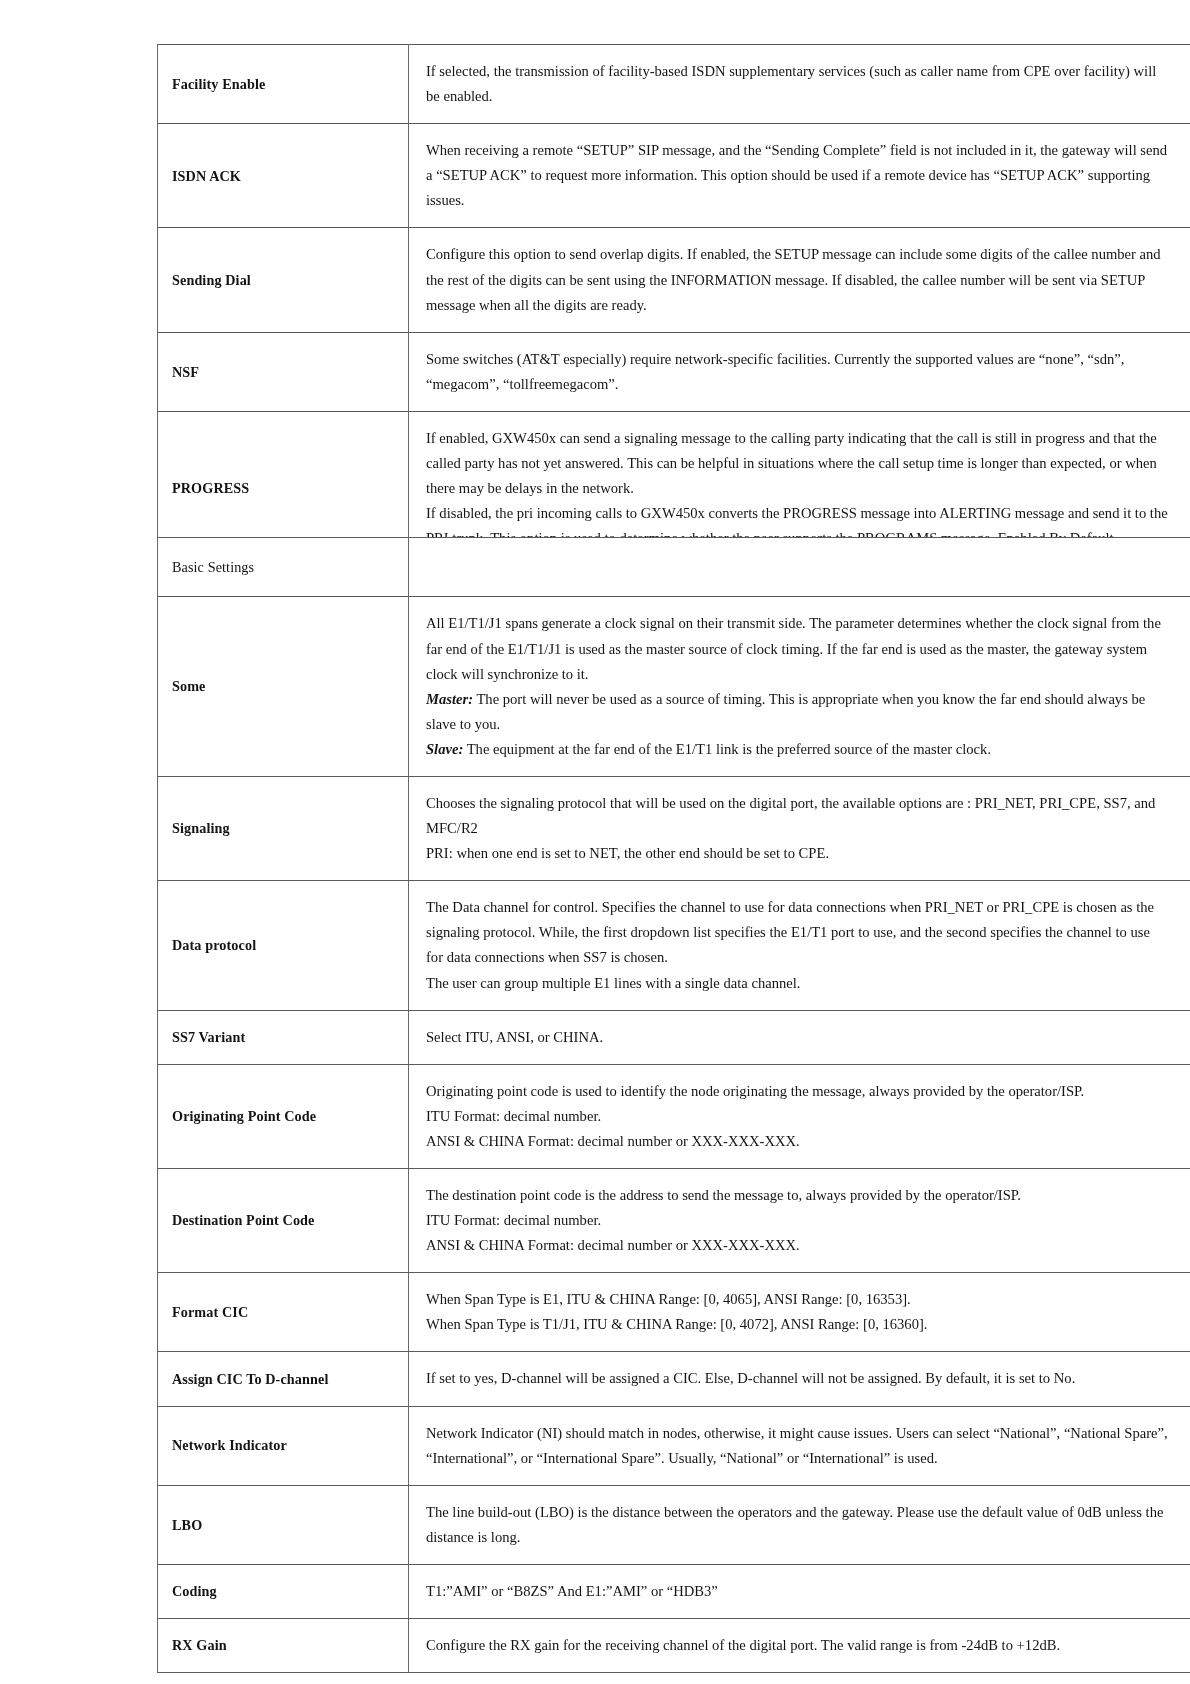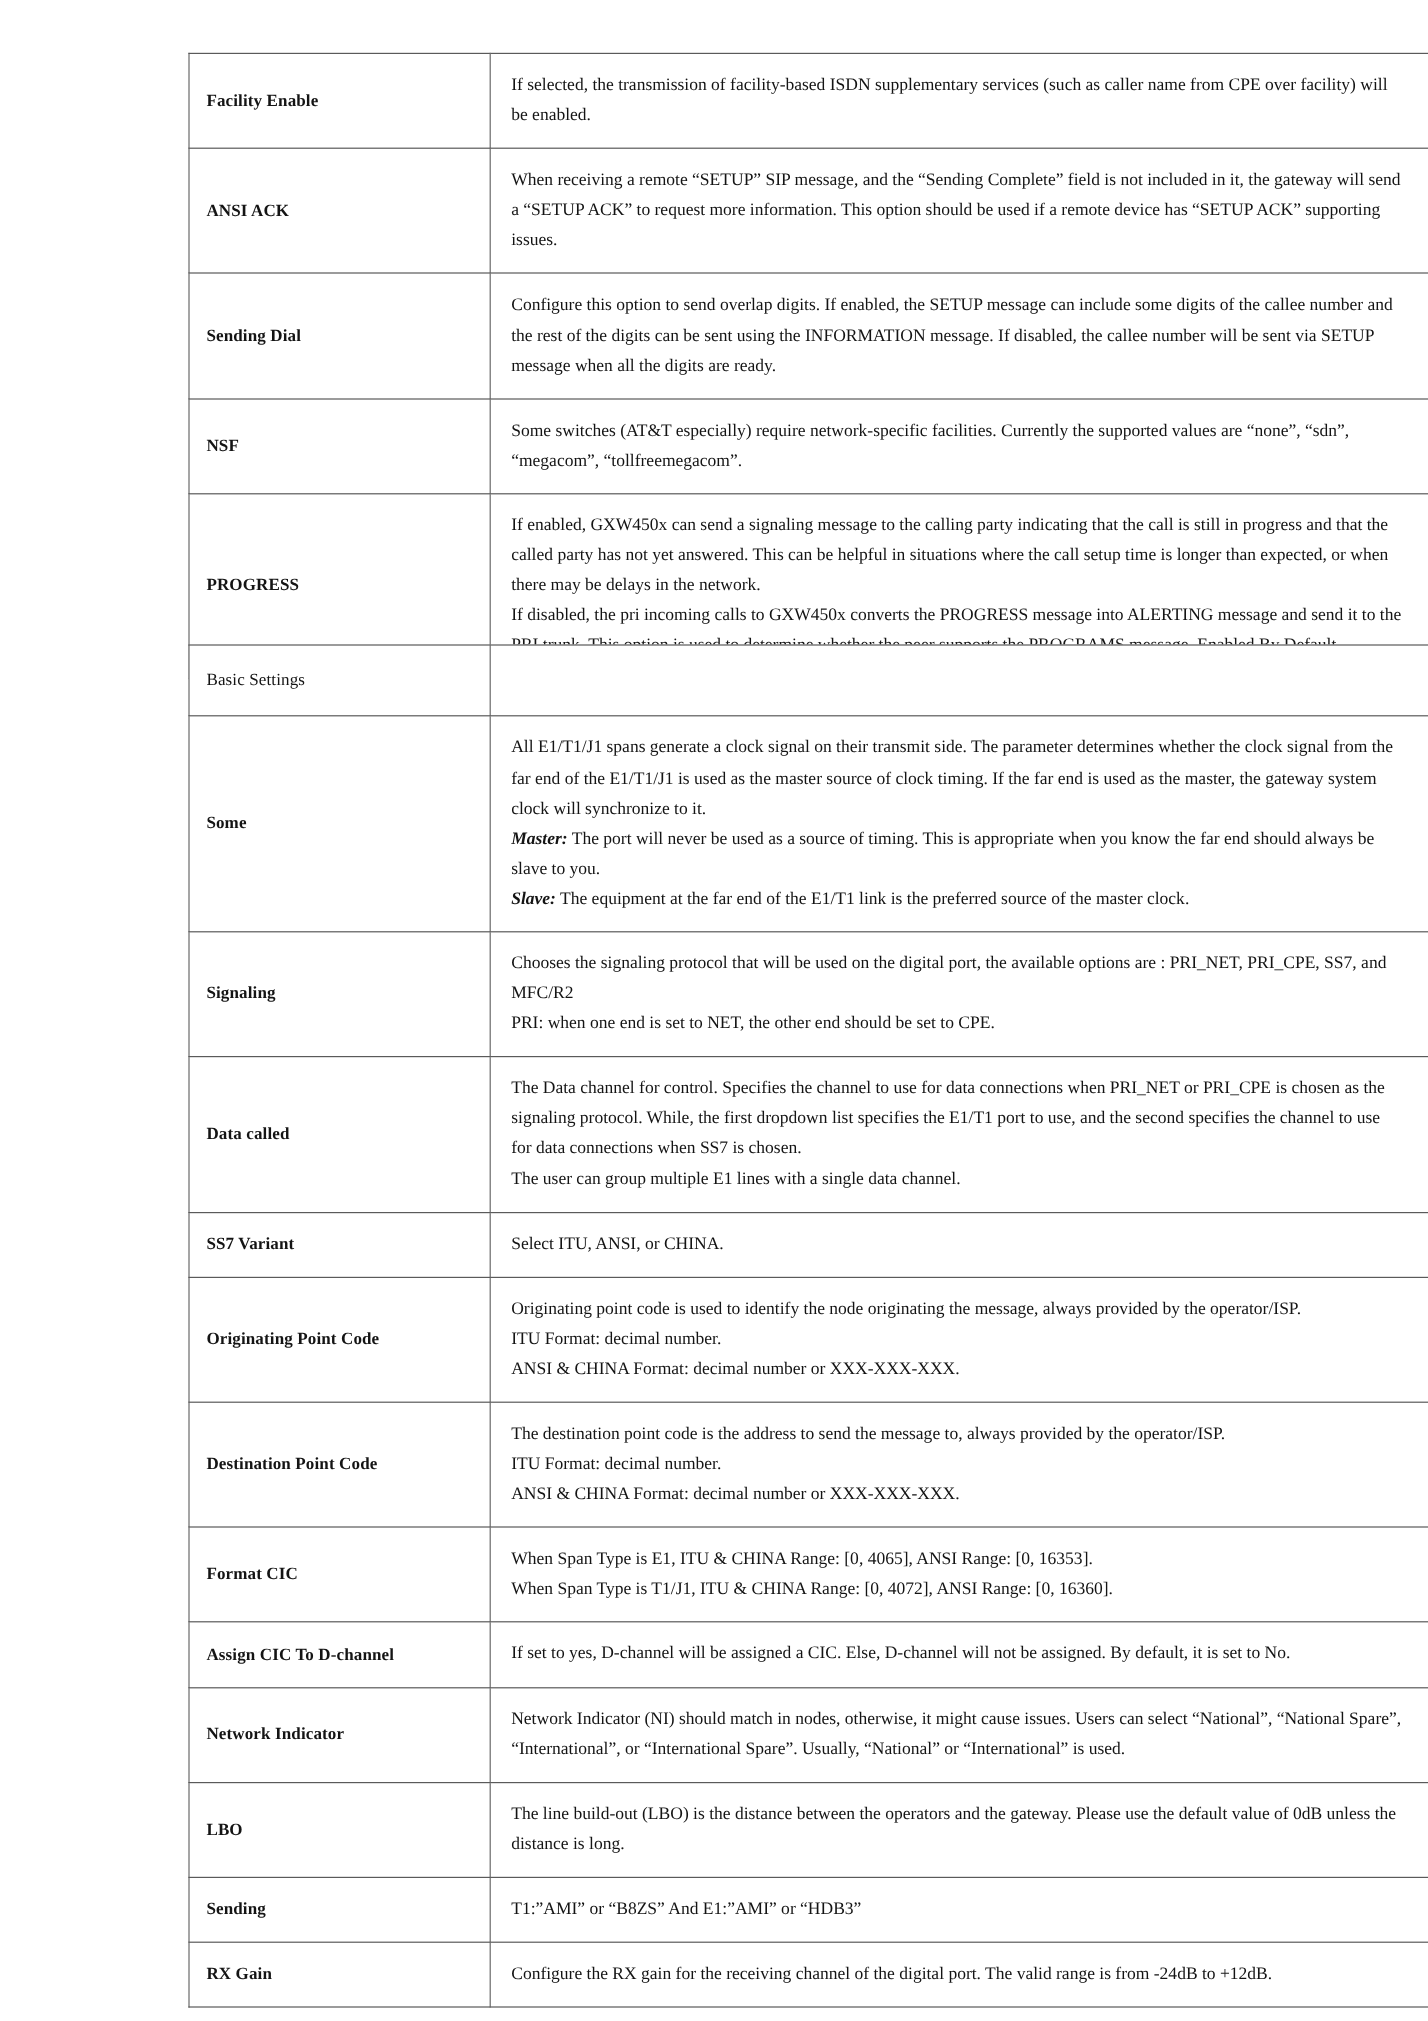--- a/index.html
+++ b/index.html
@@ -84,21 +84,21 @@
   <table class="doc-table" id="table-pri">
     <tbody>
         <tr>
           <td class="label-cell">Facility Enable</td>
           <td class="desc-cell">
             <p>If selected, the transmission of facility-based ISDN supplementary services (such as caller name from CPE over facility) will</p>
             <p>be enabled.</p>
           </td>
         </tr>
         <tr>
-          <td class="label-cell">ANSI ACK</td>
+          <td class="label-cell">ISDN ACK</td>
           <td class="desc-cell">
             <p>When receiving a remote “SETUP” SIP message, and the “Sending Complete” field is not included in it, the gateway will send</p>
             <p>a “SETUP ACK” to request more information. This option should be used if a remote device has “SETUP ACK” supporting</p>
             <p>issues.</p>
           </td>
         </tr>
         <tr>
           <td class="label-cell">Sending Dial</td>
           <td class="desc-cell">
             <p>Configure this option to send overlap digits. If enabled, the SETUP message can include some digits of the callee number and</p>
@@ -145,21 +145,21 @@
         </tr>
         <tr>
           <td class="label-cell">Signaling</td>
           <td class="desc-cell">
             <p>Chooses the signaling protocol that will be used on the digital port, the available options are : PRI_NET, PRI_CPE, SS7, and</p>
             <p>MFC/R2</p>
             <p>PRI: when one end is set to NET, the other end should be set to CPE.</p>
           </td>
         </tr>
         <tr>
-          <td class="label-cell">Data called</td>
+          <td class="label-cell">Data protocol</td>
           <td class="desc-cell">
             <p>The Data channel for control. Specifies the channel to use for data connections when PRI_NET or PRI_CPE is chosen as the</p>
             <p>signaling protocol. While, the first dropdown list specifies the E1/T1 port to use, and the second specifies the channel to use</p>
             <p>for data connections when SS7 is chosen.</p>
             <p>The user can group multiple E1 lines with a single data channel.</p>
           </td>
         </tr>
         <tr>
           <td class="label-cell">SS7 Variant</td>
           <td class="desc-cell">
@@ -203,21 +203,21 @@
           </td>
         </tr>
         <tr>
           <td class="label-cell">LBO</td>
           <td class="desc-cell">
             <p>The line build-out (LBO) is the distance between the operators and the gateway. Please use the default value of 0dB unless the</p>
             <p>distance is long.</p>
           </td>
         </tr>
         <tr>
-          <td class="label-cell">Sending</td>
+          <td class="label-cell">Coding</td>
           <td class="desc-cell">
             <p>T1:”AMI” or “B8ZS” And E1:”AMI” or “HDB3”</p>
           </td>
         </tr>
         <tr>
           <td class="label-cell">RX Gain</td>
           <td class="desc-cell">
             <p>Configure the RX gain for the receiving channel of the digital port. The valid range is from -24dB to +12dB.</p>
           </td>
         </tr>

